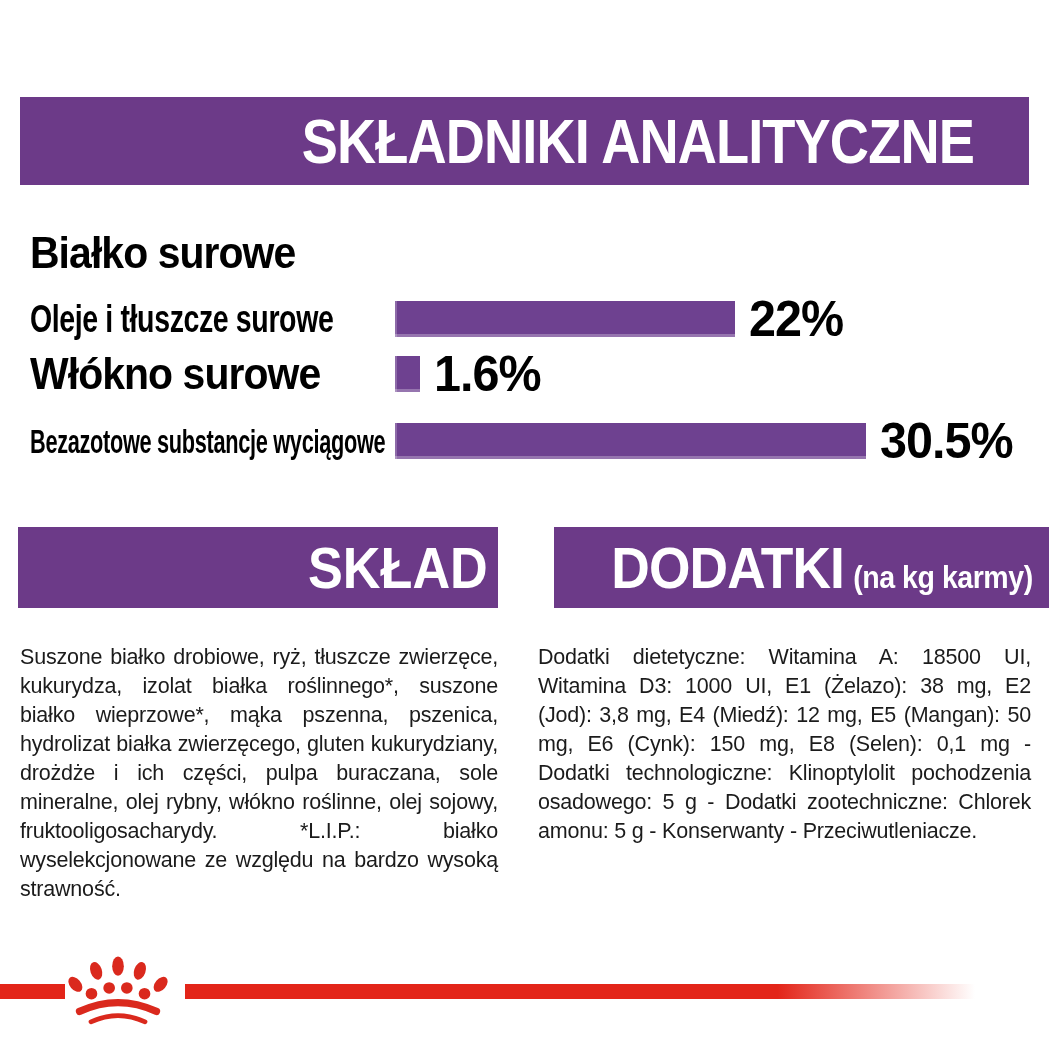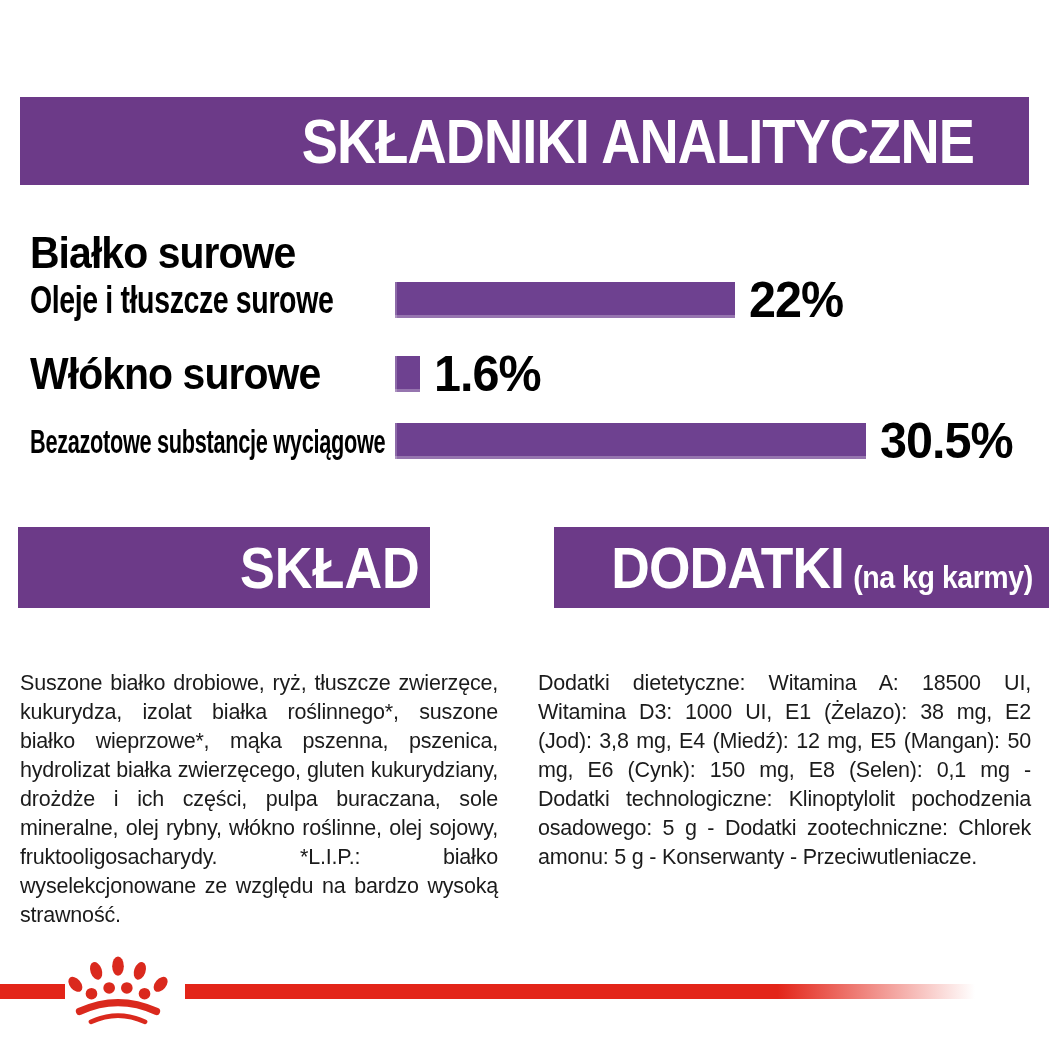--- a/index.html
+++ b/index.html
@@ -18,37 +18,37 @@
     display:flex;align-items:center;justify-content:flex-end;
     color:var(--banner-text,#fff);
     font-weight:bold;
     white-space:nowrap;
   }
   .banner-header{left:20px;top:97px;width:1009px;height:88px;}
   .banner-header .banner-title{
     font-size:63px;letter-spacing:-1px;
     transform:scaleX(.86);transform-origin:center;
   }
-  .banner-sklad{left:18px;top:527px;width:412px;height:81px;}
+  .banner-sklad{left:18px;top:527px;width:480px;height:81px;}
   .banner-sklad .banner-title{
     font-size:58px;letter-spacing:0;
     transform:scaleX(.9);transform-origin:center;
   }
   .banner-dodatki{left:554px;top:527px;width:497px;height:81px;}
   .banner-dodatki .banner-line{
     display:flex;align-items:baseline;gap:10px;
     transform:scaleX(.92);transform-origin:center;
   }
   .banner-dodatki .banner-title{font-size:58px;letter-spacing:-1px;}
   .banner-dodatki .banner-subtitle{font-size:31px;letter-spacing:-0.5px;}
 
   
   .chart-row{position:absolute;left:0;width:100%;height:50px;}
   .chart-row:nth-of-type(1){top:228px;}
-  .chart-row:nth-of-type(2){top:275px;}
+  .chart-row:nth-of-type(2){top:294px;}
   .chart-row:nth-of-type(3){top:349px;}
   .chart-row:nth-of-type(4){top:416px;padding-left:16px;}
   .row-label{
     position:absolute;left:30px;top:0;height:50px;
     display:flex;align-items:center;
     font-weight:bold;color:#000;white-space:nowrap;
     transform-origin:left center;
   }
   .chart-row:nth-of-type(1) .row-label,
   .chart-row:nth-of-type(3) .row-label{font-size:44px;letter-spacing:-1px;transform:scaleX(.93);}
@@ -64,21 +64,21 @@
     box-shadow:inset 0 -3px 0 rgba(255,255,255,.28), inset 2px 0 0 rgba(255,255,255,.22);
   }
   .bar-value{
     font-weight:bold;font-size:50px;line-height:1;color:var(--value-text,#000);
     letter-spacing:-1px;transform:scaleX(.97);transform-origin:left center;
     white-space:nowrap;
   }
 
   
   .body-text{
-    position:absolute;top:647px;
+    position:absolute;top:621px;
     font-size:21.5px;line-height:29px;
     text-align:justify;letter-spacing:-0.2px;
     color:var(--text,#1b1b1b);
   }
   .sklad-body{left:20px;width:478px;}
   .dodatki-body{left:538px;width:493px;}
 
   
   .red-line-left{
     position:absolute;left:0;top:984px;width:65px;height:15px;

